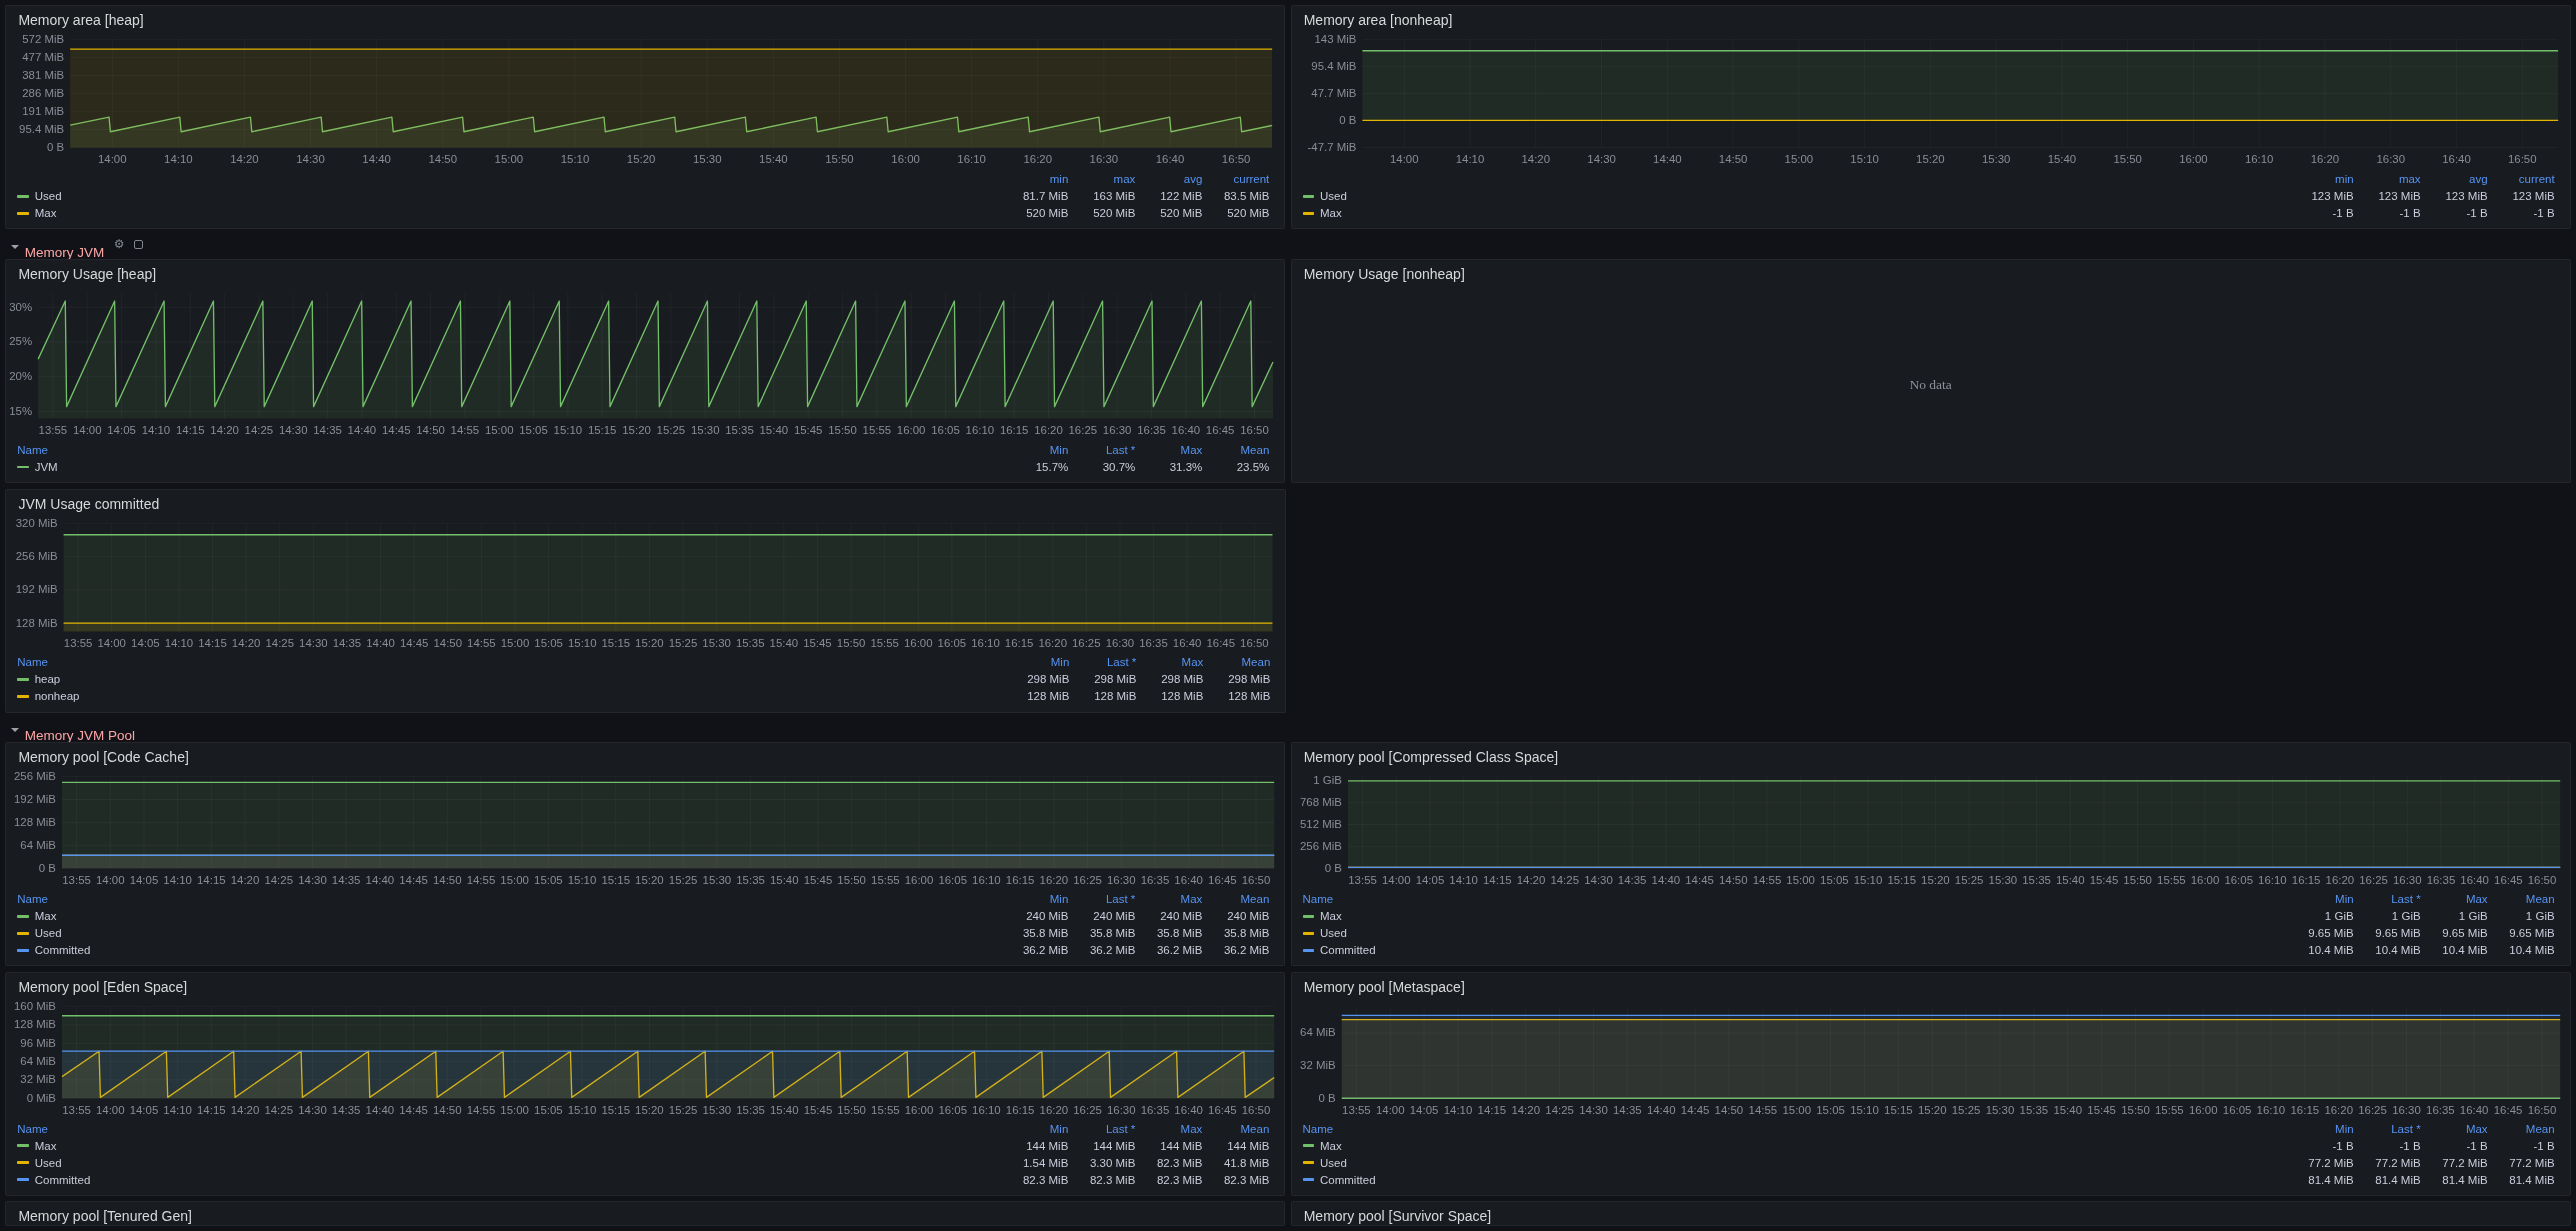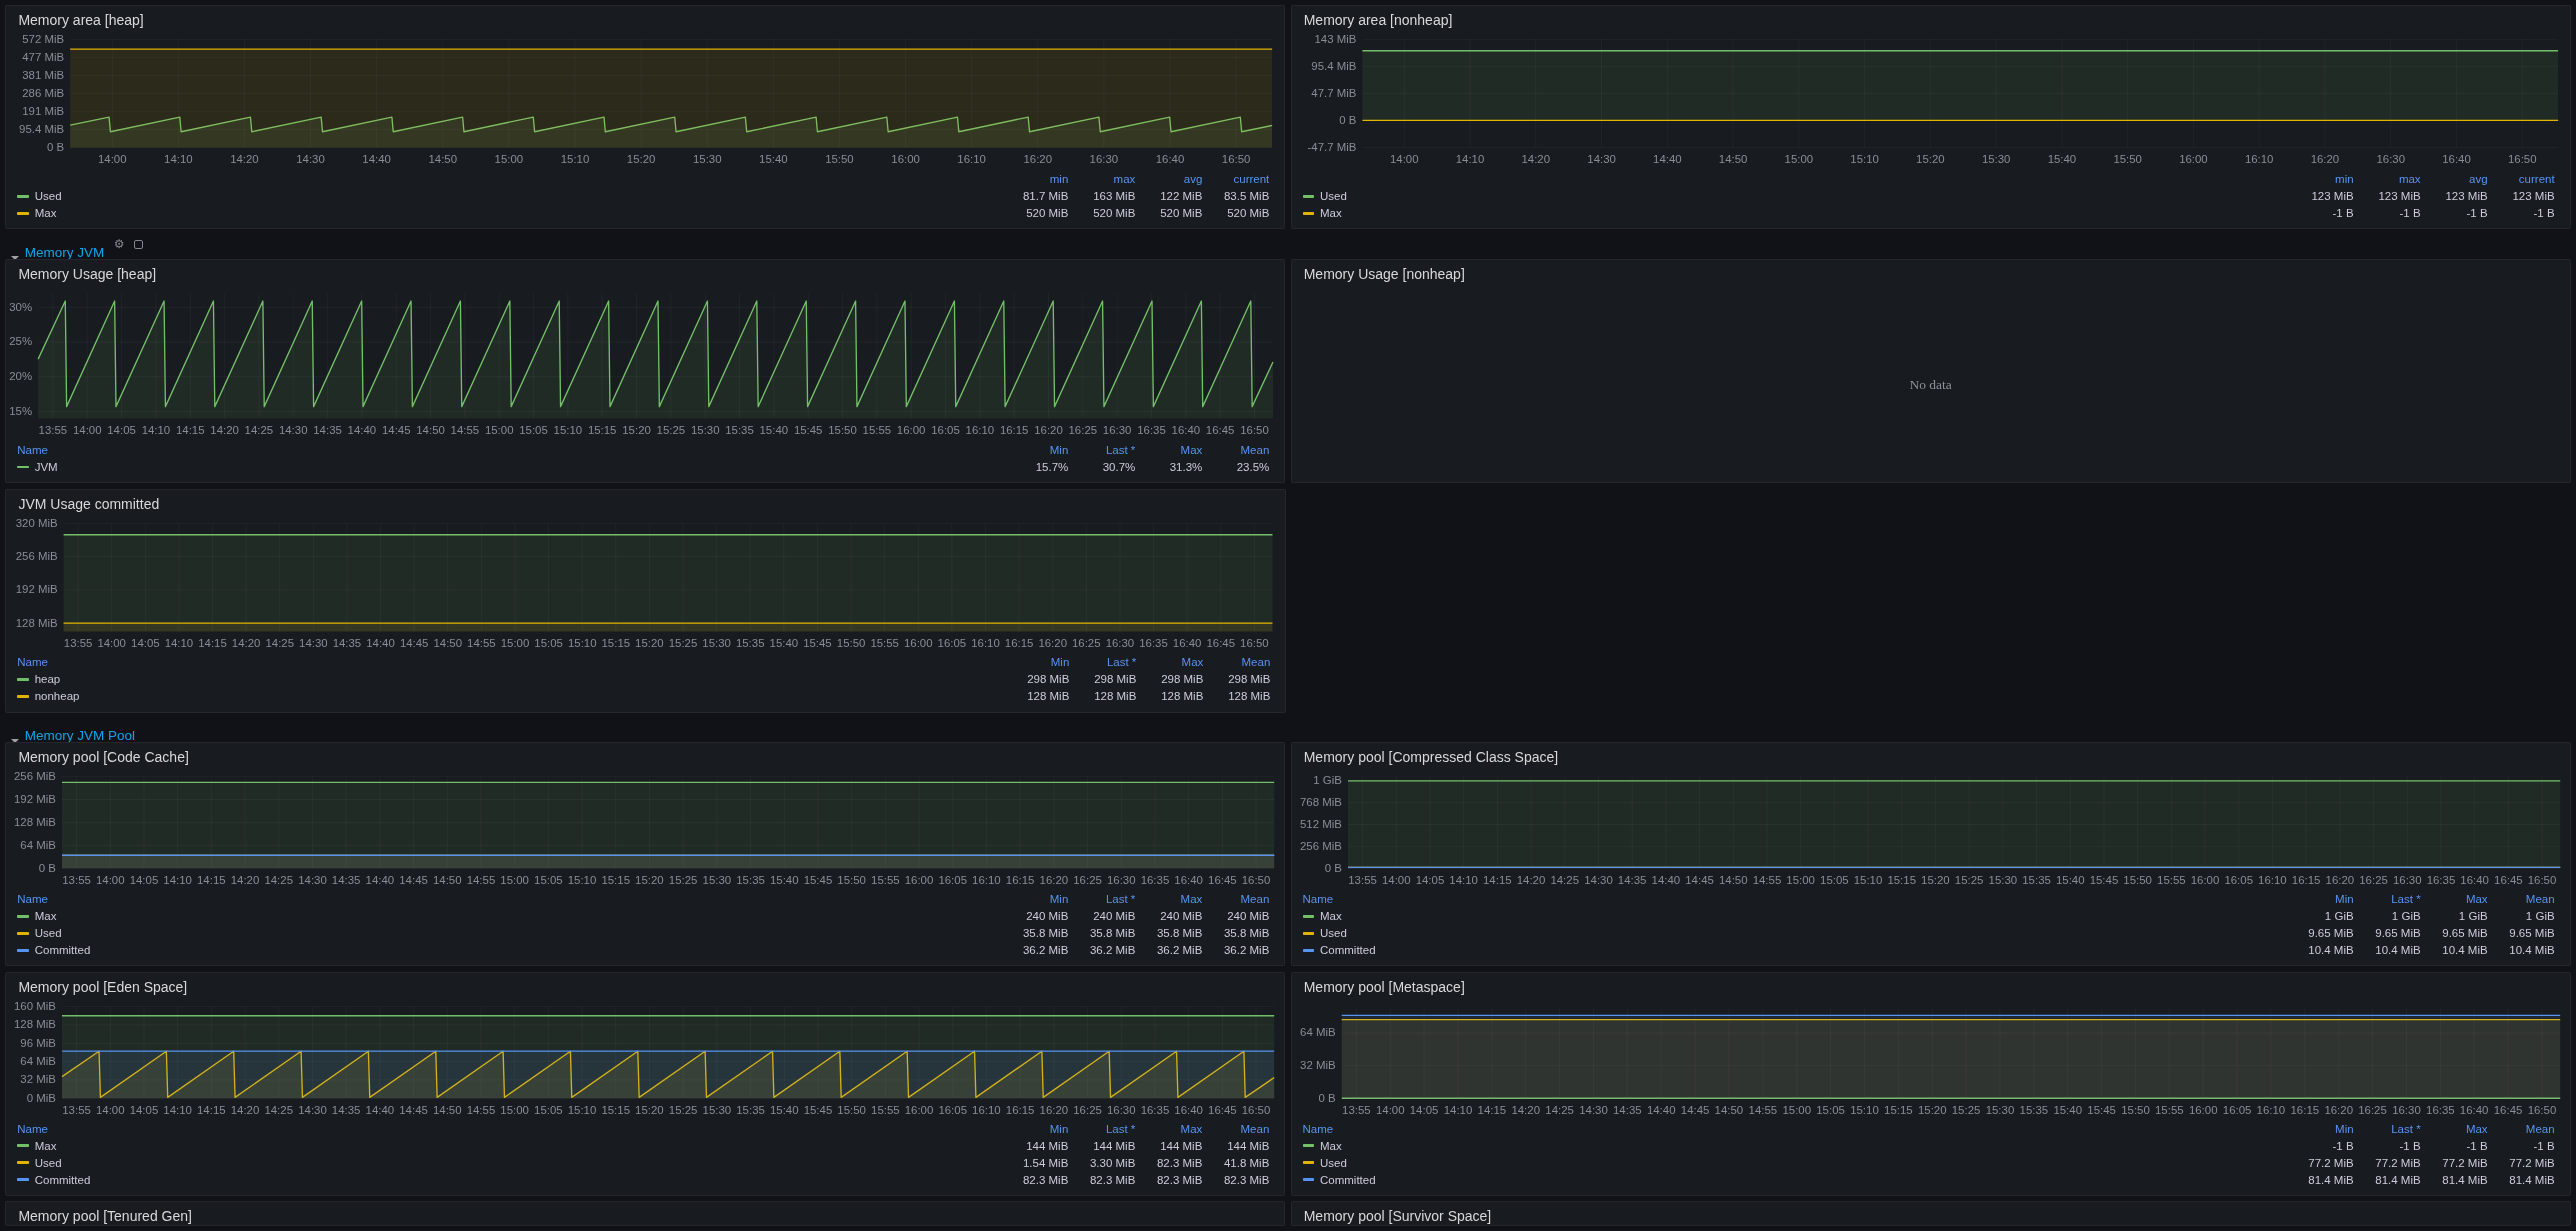--- a/index.html
+++ b/index.html
@@ -19,21 +19,21 @@
   .chart text{font-size:17px;fill:#8a8d97;}
   .no-data{position:absolute;inset:0;display:flex;align-items:center;justify-content:center;
     color:#8e9099;font-size:13.5px;font-family:Liberation Serif, serif;}
   .legend{flex:none;padding:1.3px 15px 6.7px 10.8px;}
   .lg-row{display:flex;align-items:center;height:17px;font-size:11.5px;color:#ccccdc;white-space:nowrap;}
   .lg-name{flex:1 1 auto;display:flex;align-items:center;gap:6px;min-width:0;cursor:pointer;}
   .lg-col{width:67px;flex:none;text-align:right;}
   .lg-h{color:#5794f2;cursor:pointer;}
   .sw{display:inline-block;width:11.5px;height:2.7px;border-radius:0.7px;flex:none;}
   .rhead{height:19px;flex:none;display:flex;align-items:center;gap:9.4px;padding:0 5.4px;}
-  .rtitle{display:flex;align-items:flex-end;gap:6px;color:#0ea5e9;font-size:13.5px;font-weight:500;cursor:pointer;margin-top:16px;}
+  .rtitle{display:flex;align-items:flex-start;gap:6px;color:#fca5a5;font-size:13.5px;font-weight:500;cursor:pointer;margin-top:16px;}
   .chev{width:0;height:0;border-left:4px solid transparent;border-right:4px solid transparent;
     border-top:4.7px solid #9da0a8;}
   .ricon{color:#82868e;font-size:12px;line-height:1;cursor:pointer;}
   .sqicon{width:8.8px;height:8.8px;border:1.3px solid #82868e;border-radius:2px;cursor:pointer;}
 </style>
 </head>
 <body>
 
 <div class="dash">
 

